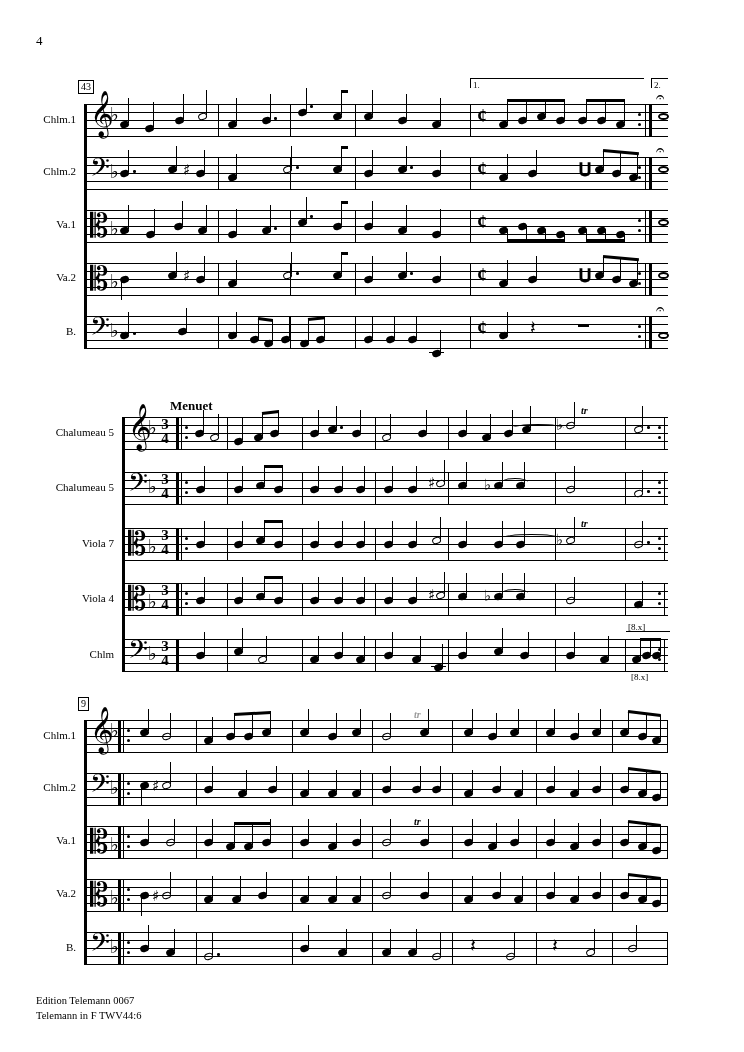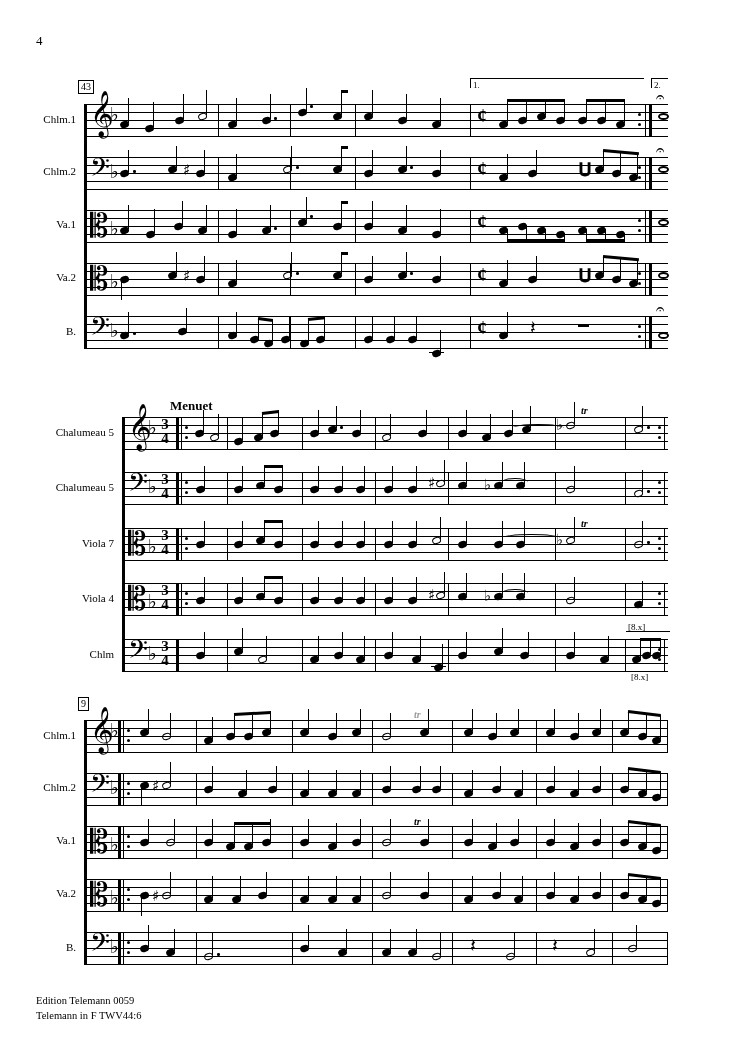--- a/index.html
+++ b/index.html
@@ -1319,16 +1319,16 @@
     <div class="stem" style="left:514px;top:933px;height:22px;"></div>
 
     <div class="rest-q" style="left:552px;top:936px;">𝄽</div>
     <div class="nh open" style="left:586px;top:949px;"></div>
     <div class="stem" style="left:594px;top:929px;height:22px;"></div>
 
     <div class="nh open" style="left:628px;top:945px;"></div>
     <div class="stem" style="left:636px;top:925px;height:22px;"></div>
   </div>
 
-  <div class="footer" style="top:994px;">Edition Telemann 0059</div>
+  <div class="footer" style="top:994px;">Edition Telemann 0067</div>
   <div class="footer" style="top:1009px;">Telemann in F TWV44:6</div>
 
 </div>
 
 </body></html>

